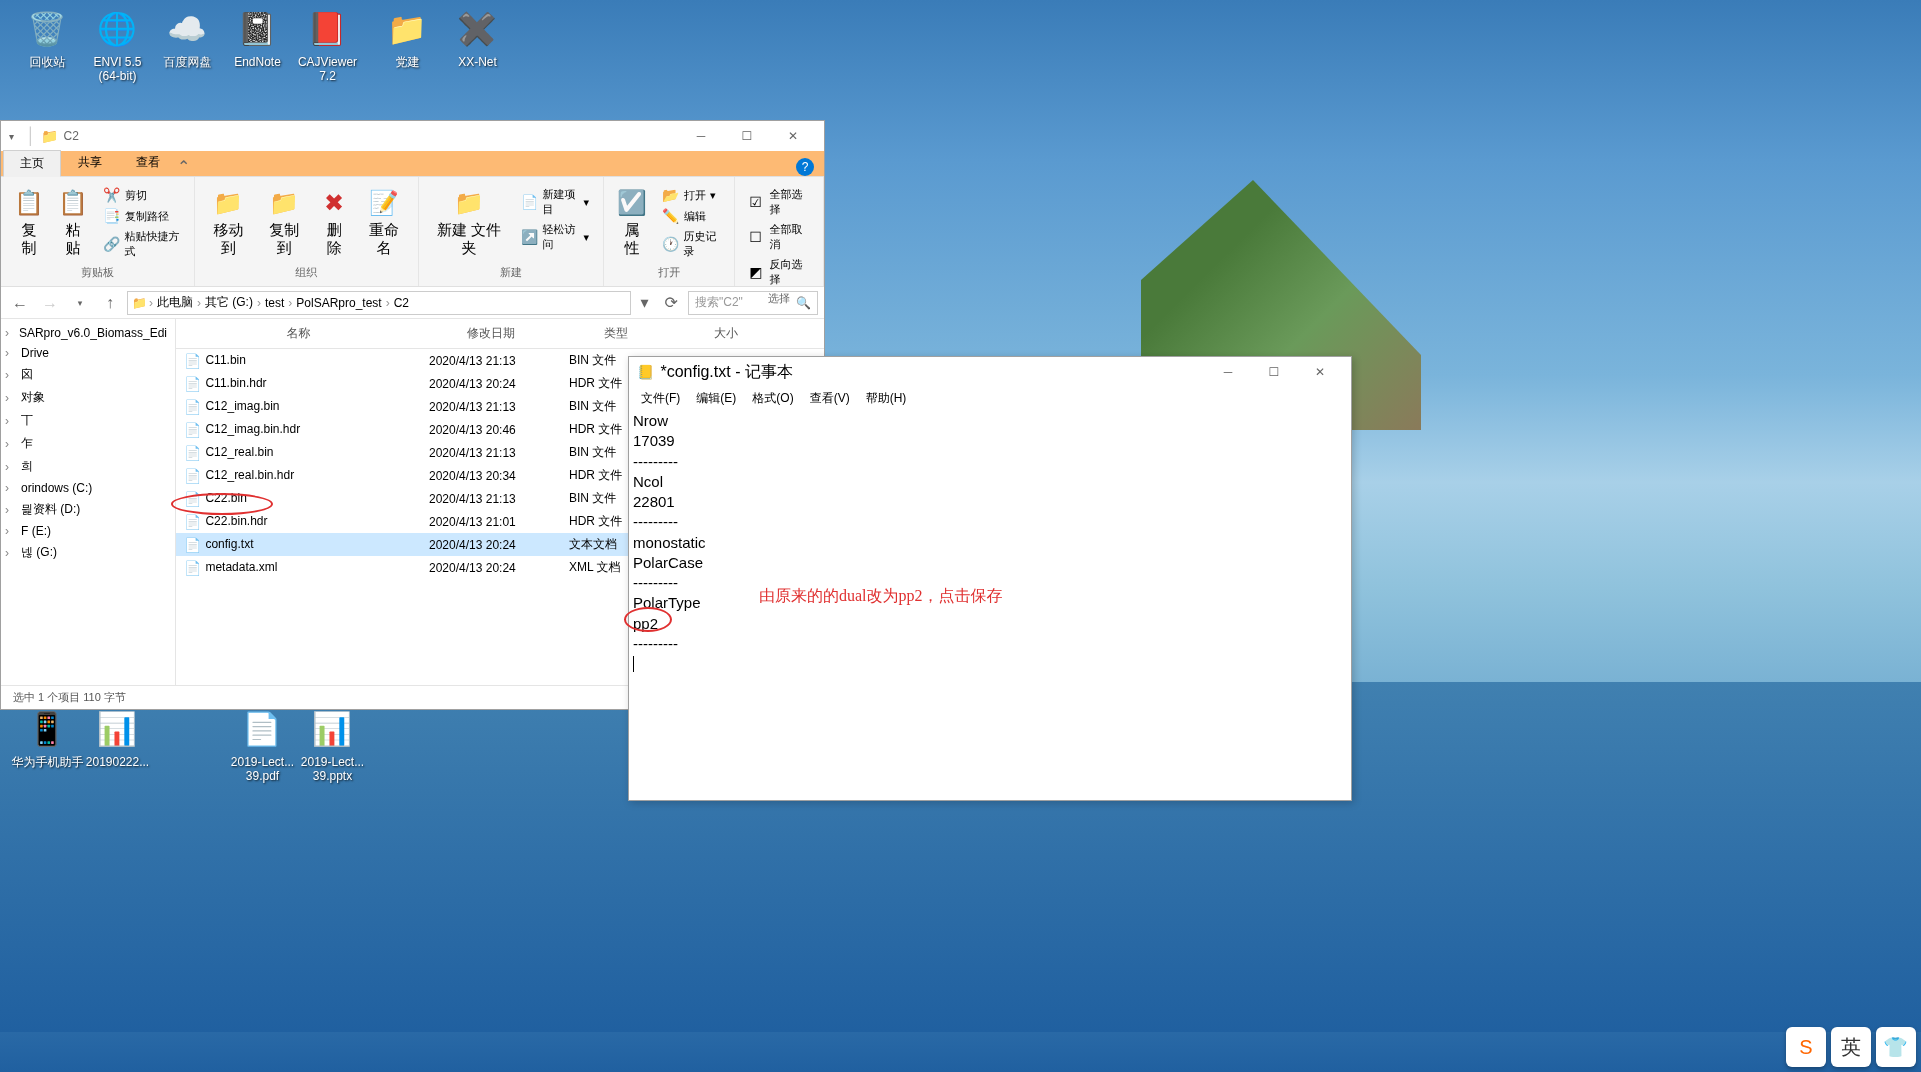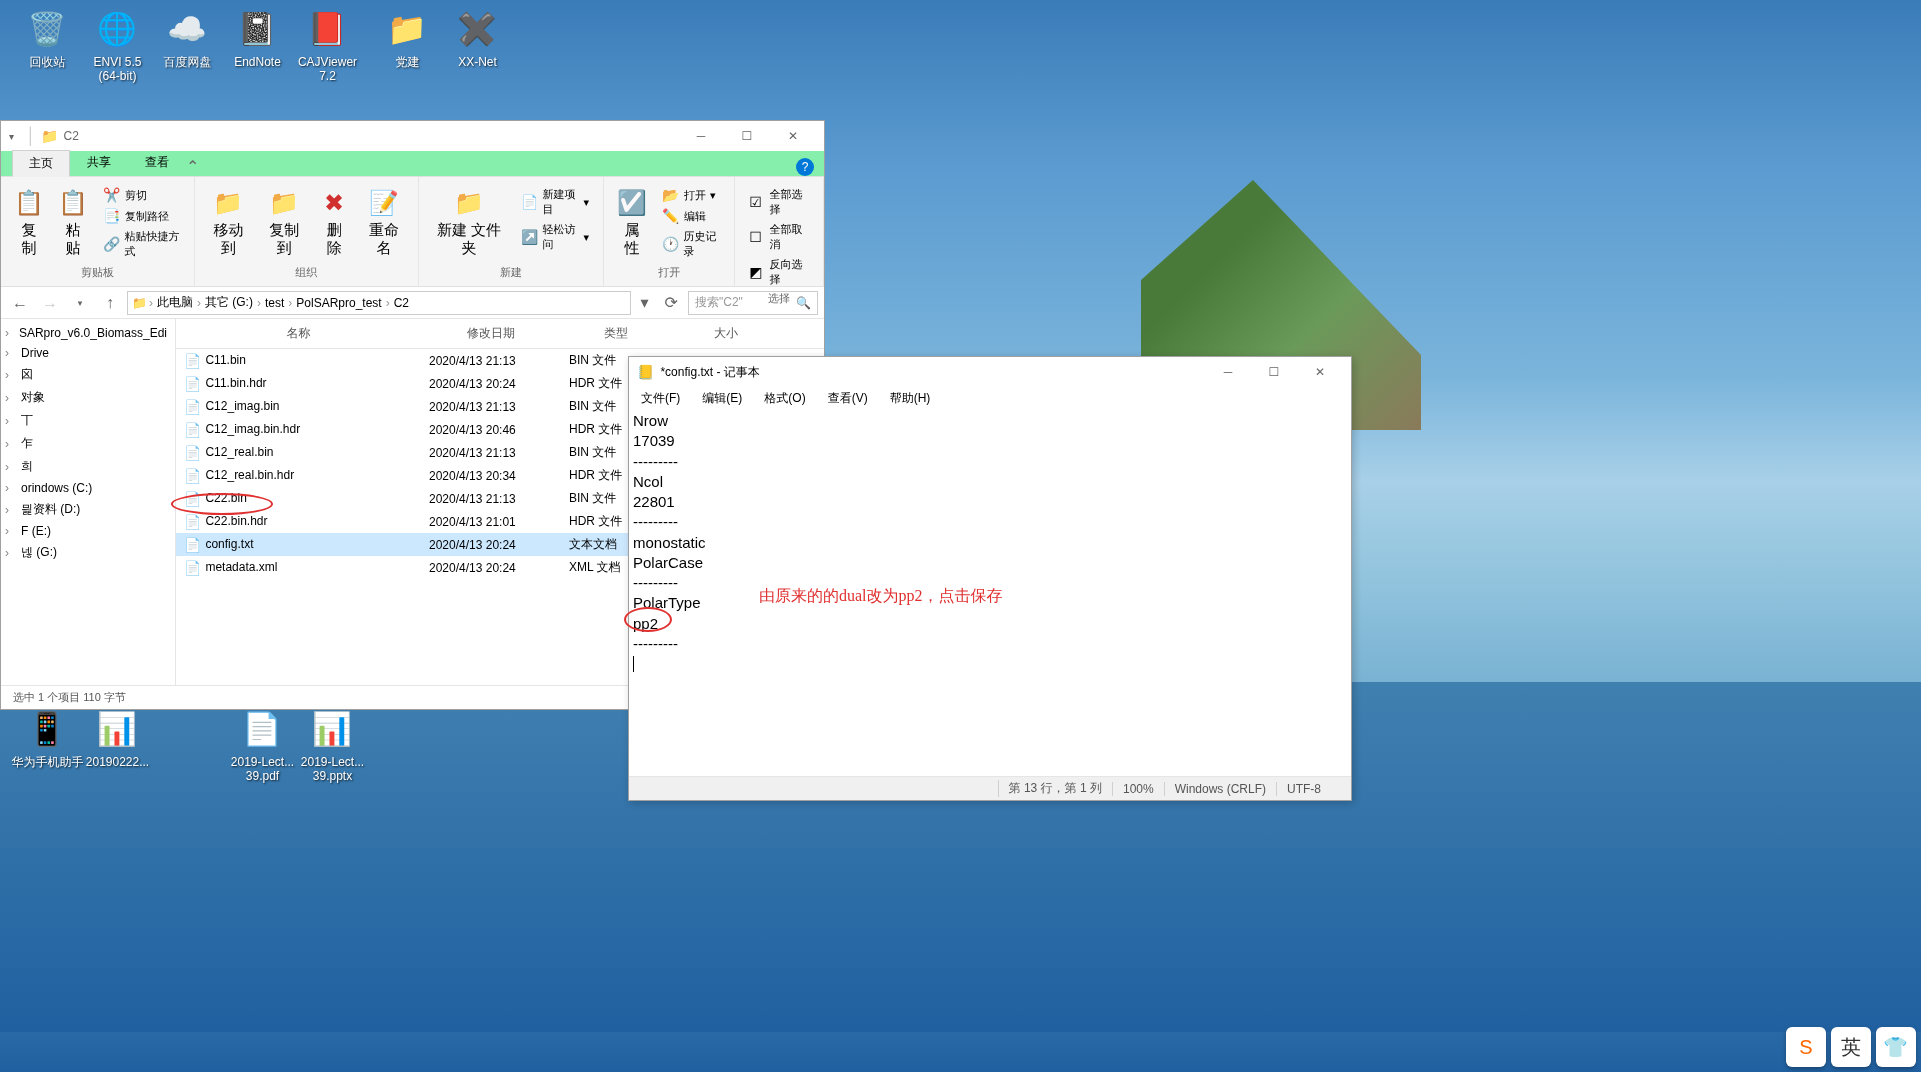--- a/index.html
+++ b/index.html
@@ -13,21 +13,21 @@
     .desktop-icon .icon-box { width: 48px; height: 48px; display: flex; align-items: center; justify-content: center; font-size: 32px; }
     .desktop-icon .icon-label { color: white; font-size: 12px; text-align: center; text-shadow: 1px 1px 2px rgba(0,0,0,0.8); line-height: 1.2; }
     
     .explorer-window { position: absolute; left: 0; top: 120px; width: 825px; height: 590px; background: white; border: 1px solid #a0a0a0; display: flex; flex-direction: column; }
     .explorer-titlebar { height: 30px; background: white; display: flex; align-items: center; padding: 0 8px; gap: 5px; }
     .explorer-titlebar .folder-icon { font-size: 14px; color: #f5c842; }
     .explorer-titlebar .title { font-size: 12px; color: #666; flex: 1; }
     .win-controls { display: flex; margin-left: auto; }
     .win-btn { width: 46px; height: 30px; display: flex; align-items: center; justify-content: center; cursor: pointer; color: #666; font-size: 12px; }
     
-    .explorer-tabs { height: 26px; background: #86efac; display: flex; align-items: flex-end; border-bottom: 1px solid #e0e0e0; padding-left: 11px; }
+    .explorer-tabs { height: 26px; background: #fdba74; display: flex; align-items: flex-end; border-bottom: 1px solid #e0e0e0; padding-left: 2px; }
     .tab { padding: 4px 16px; font-size: 12px; cursor: pointer; border: 1px solid transparent; }
     .tab.active { background: #f0f0f0; border: 1px solid #d0d0d0; border-bottom: 1px solid #f0f0f0; margin-bottom: -1px; }
     .help-icon { margin-left: auto; margin-right: 10px; width: 18px; height: 18px; border-radius: 50%; background: #0078d7; color: white; display: flex; align-items: center; justify-content: center; font-size: 12px; }
     .chevron-up { margin-right: 5px; color: #666; cursor: pointer; }
     
     .ribbon { height: 110px; background: #f5f5f5; display: flex; border-bottom: 1px solid #e0e0e0; }
     .ribbon-group { display: flex; flex-direction: column; align-items: center; padding: 4px 8px; border-right: 1px solid #e5e5e5; }
     .ribbon-group-items { display: flex; gap: 4px; flex: 1; align-items: flex-start; padding-top: 4px; }
     .ribbon-group-label { font-size: 11px; color: #666; padding: 2px 0; }
     .ribbon-btn { display: flex; flex-direction: column; align-items: center; gap: 2px; padding: 2px 6px; cursor: pointer; min-width: 40px; }
@@ -63,22 +63,22 @@
     .file-row .col { padding: 0 8px; overflow: hidden; text-overflow: ellipsis; white-space: nowrap; }
     .file-row .fi { font-size: 14px; margin-right: 4px; vertical-align: middle; }
     
     .statusbar { height: 24px; border-top: 1px solid #e5e5e5; display: flex; align-items: center; padding: 0 12px; font-size: 11px; color: #555; }
     
     .red-ellipse { position: absolute; border: 2px solid #e03030; border-radius: 50%; pointer-events: none; z-index: 10; }
     
     .notepad-window { position: absolute; left: 628px; top: 356px; width: 724px; height: 445px; background: white; border: 1px solid #a0a0a0; display: flex; flex-direction: column; box-shadow: 2px 2px 8px rgba(0,0,0,0.2); }
     .notepad-titlebar { height: 30px; background: white; display: flex; align-items: center; padding: 0 8px; }
     .notepad-titlebar .np-icon { font-size: 14px; margin-right: 6px; }
-    .notepad-titlebar .np-title { font-size: 12px; flex: 1; }
-    .notepad-menu { height: 22px; display: flex; padding: 0 4px; font-size: 12px; gap: 6px; }
+    .notepad-titlebar .np-title { font-size: 16px; flex: 1; }
+    .notepad-menu { height: 22px; display: flex; padding: 0 4px; font-size: 12px; gap: 0; }
     .menu-item { padding: 3px 8px; cursor: pointer; }
     .notepad-content { flex: 1; padding: 2px 4px; font-family: Consolas, monospace; font-size: 15px; line-height: 1.35; overflow: auto; position: relative; }
     .notepad-content .line { white-space: pre; }
     .cursor-line { display: inline-block; width: 1px; height: 16px; background: black; vertical-align: text-bottom; }
     .annotation { position: absolute; color: #e03030; font-size: 16px; font-family: "SimSun", serif; }
     .notepad-status { height: 24px; border-top: 1px solid #e5e5e5; background: #f0f0f0; display: flex; align-items: center; font-size: 12px; color: #555; }
     .notepad-status .st { padding: 0 10px; border-left: 1px solid #d0d0d0; }
     .notepad-status .sp { flex: 1; }
     
     .tray { position: absolute; bottom: 5px; right: 5px; display: flex; gap: 5px; }
@@ -443,26 +443,19 @@
       <div class="line">monostatic</div>
       <div class="line">PolarCase</div>
       <div class="line">---------</div>
       <div class="line">PolarType</div>
       <div class="line">pp2</div>
       <div class="line">---------</div>
       <div class="line"><span class="cursor-line"></span></div>
       <div class="annotation" style="left:130px; top:176px;">由原来的的dual改为pp2，点击保存</div>
   </div>
   <div class="red-ellipse" style="left:-5px; top:250px; width:48px; height:25px;"></div>
-  <div class="notepad-status">
-    <div class="sp"></div>
-    <div class="st">第 13 行，第 1 列</div>
-    <div class="st">100%</div>
-    <div class="st">Windows (CRLF)</div>
-    <div class="st" style="padding-right:30px;">UTF-8</div>
-  </div>
 </div>
 
 <div class="tray" id="tray">
     <div class="tray-item" style="color: rgb(255, 102, 0);">S</div>
     <div class="tray-item" style="color: rgb(51, 51, 51);">英</div>
     <div class="tray-item" style="color: rgb(51, 51, 51);">👕</div>
   </div>
 
 </body></html>

